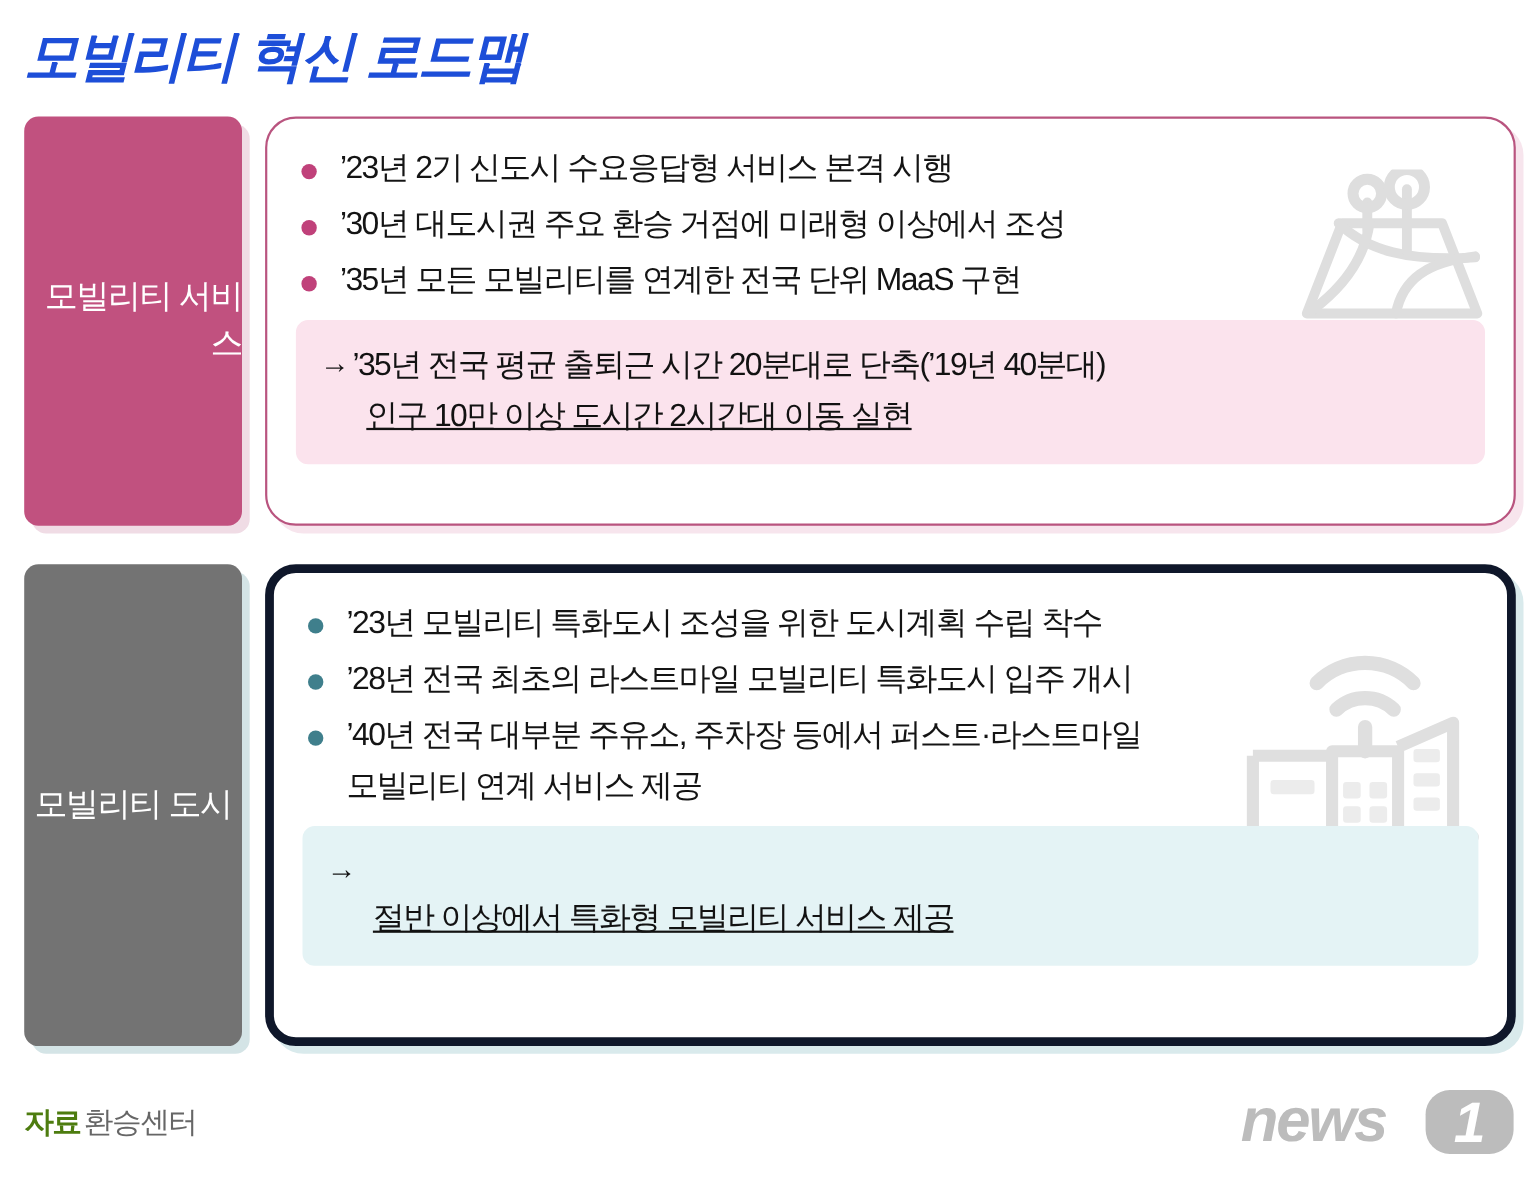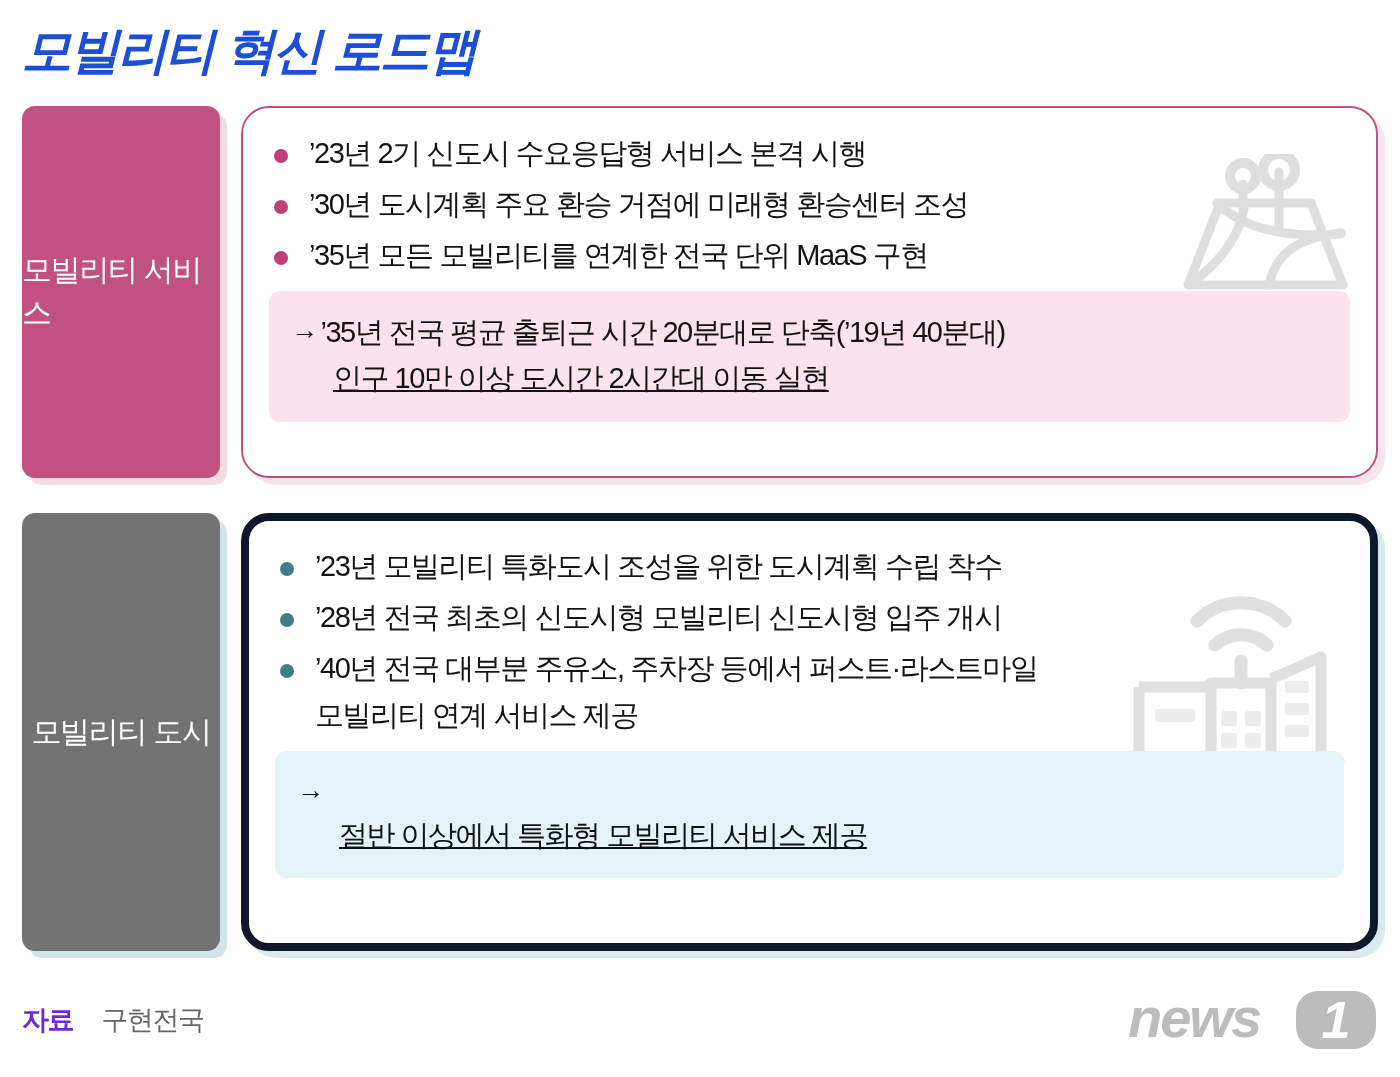--- a/index.html
+++ b/index.html
@@ -43,21 +43,21 @@
 
   
   .cat-tab {
     position: relative;
     width: 198px;
     flex: 0 0 198px;
     border-radius: 13px;
     display: flex;
     align-items: center;
     justify-content: center;
-    text-align: left;
+    text-align: right;
     color: #ffffff;
     font-size: 30px;
     font-weight: 400;
     letter-spacing: -1.3px;
     line-height: 1.42;
     box-sizing: border-box;
     z-index: 2;
   }
   .cat-tab.pink { background: #c1517f; box-shadow: 7px 7px 0 0 #f0dce5; }
   .cat-tab.teal { background: #737373; box-shadow: 7px 7px 0 0 #d4e4e6; }
@@ -151,21 +151,21 @@
     display: flex;
     align-items: center;
     justify-content: space-between;
   }
   .source {
     font-size: 27px;
     letter-spacing: -1.4px;
     color: #5d5d5d;
     white-space: nowrap;
   }
-  .source-label { font-weight: 700; color: #6d28d9; margin-right: 28px; }
+  .source-label { font-weight: 700; color: #4d7c0f; margin-right: 3px; }
   .source-value { font-weight: 400; color: #666666; }
 
   .logo { display: flex; align-items: flex-start; }
   .logo svg { display: block; }
 </style>
 </head>
 <body>
 
 <div class="page-title">모빌리티 혁신 로드맵</div>
 
@@ -191,21 +191,21 @@
         <g fill="none" stroke="#dedede" stroke-width="10">
           <circle cx="70" cy="22" r="13"></circle>
           <circle cx="106" cy="16" r="16"></circle>
         </g>
       </svg>
     </div>
 
     <div class="card-inner">
       <ul class="bullets">
         <li class="bullet">’23년 2기 신도시 수요응답형 서비스 본격 시행</li>
-        <li class="bullet">’30년 도시계획 주요 환승 거점에 미래형 환승센터 조성</li>
+        <li class="bullet">’30년 대도시권 주요 환승 거점에 미래형 이상에서 조성</li>
         <li class="bullet">’35년 모든 모빌리티를 연계한 전국 단위 MaaS 구현</li>
       </ul>
 
       <div class="highlight pink">
         <div class="highlight-line">
           <span class="arrow-icon">→</span>
           <span>’35년 전국 평균 출퇴근 시간 20분대로 단축(’19년 40분대)</span>
         </div>
         <div class="highlight-line indented">인구 10만 이상 도시간 2시간대 이동 실현</div>
       </div>
@@ -252,39 +252,39 @@
           <rect x="160" y="164" width="24" height="12" rx="3"></rect>
         </g>
 
         <path d="M6 200 L214 200" stroke="#dfdfdf" stroke-width="11" stroke-linecap="round"></path>
       </svg>
     </div>
 
     <div class="card-inner">
       <ul class="bullets">
         <li class="bullet">’23년 모빌리티 특화도시 조성을 위한 도시계획 수립 착수</li>
-        <li class="bullet">’28년 전국 최초의 신도시형 모빌리티 신도시형 입주 개시</li>
+        <li class="bullet">’28년 전국 최초의 라스트마일 모빌리티 특화도시 입주 개시</li>
         <li class="bullet">’40년 전국 대부분 주유소, 주차장 등에서 퍼스트·라스트마일
 모빌리티 연계 서비스 제공</li>
       </ul>
 
       <div class="highlight teal">
         <div class="highlight-line">
           <span class="arrow-icon">→</span>
         </div>
         <div class="highlight-line indented">절반 이상에서 특화형 모빌리티 서비스 제공</div>
       </div>
     </div>
 
   </div>
 </div>
 
 <div class="footer">
   <div class="source">
-    <span class="source-label">자료</span><span class="source-value">구현전국</span>
+    <span class="source-label">자료</span><span class="source-value">환승센터</span>
   </div>
 
   <div class="logo">
     <svg width="250" height="62" viewBox="0 0 250 62" aria-hidden="true">
       <text x="0" y="48" font-family="'Liberation Sans', sans-serif" font-size="56" font-weight="700" font-style="italic" letter-spacing="-2" fill="#bcbcbc">news</text>
       <g transform="translate(168,2)">
         <path d="M22 0 H58 A22 22 0 0 1 80 22 V36 A22 22 0 0 1 58 58 H22 A22 22 0 0 1 0 36 V22 A22 22 0 0 1 22 0 Z" fill="#bcbcbc"></path>
         <text x="40" y="47" text-anchor="middle" font-family="'Liberation Sans', sans-serif" font-size="52" font-weight="700" font-style="italic" fill="#ffffff">1</text>
       </g>
     </svg>

